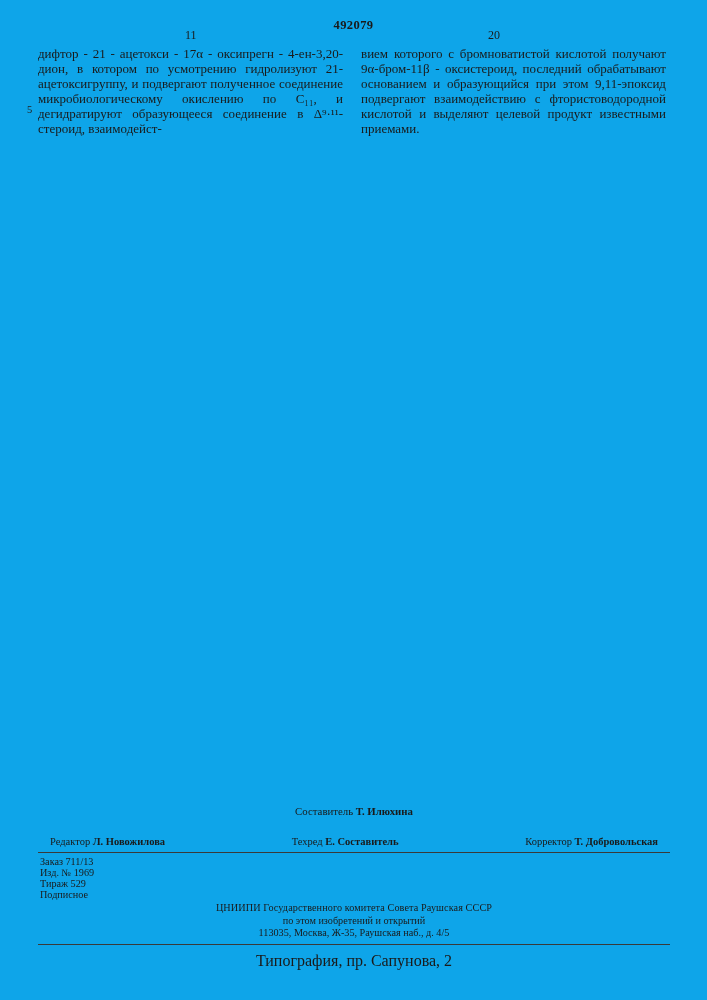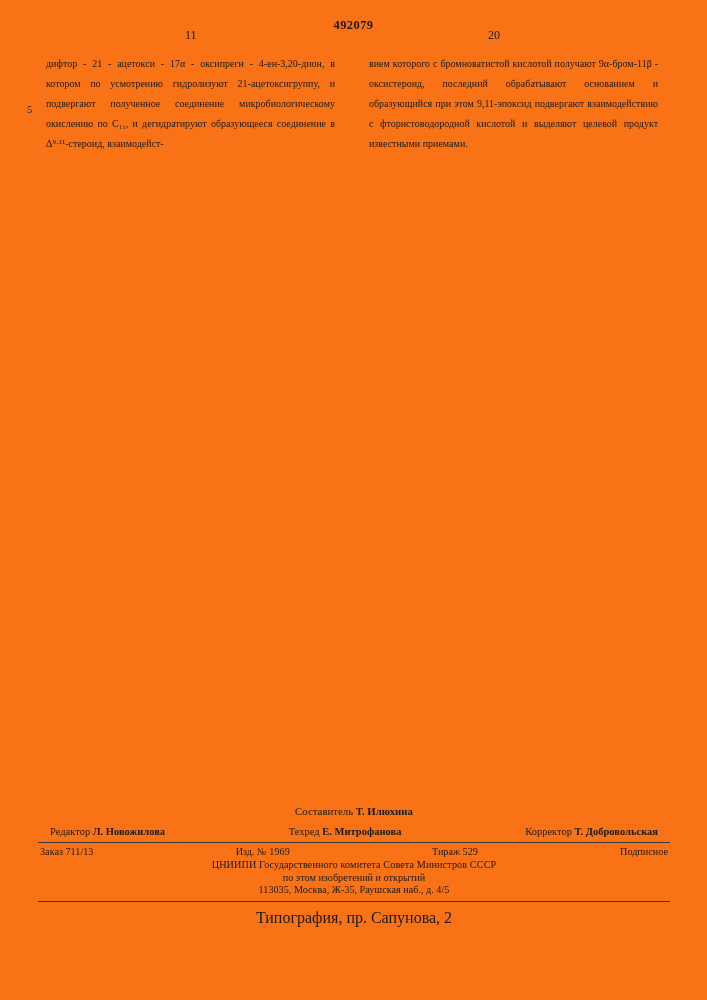--- a/index.html
+++ b/index.html
@@ -13,21 +13,21 @@
     position: relative;
     font-family: "Liberation Serif", serif;
     color: #1a1a1a;
     overflow: hidden;
   }
   .page {
     position: absolute;
     left: 0; top: 0;
     width: 707px;
     height: 1000px;
-    background: #f97316;
+    background: #0ea5e9;
   }
 
   
   .doc-number {
     position: absolute;
     top: 18px;
     left: 0;
     width: 707px;
     text-align: center;
     font-size: 12.5px;
@@ -55,23 +55,23 @@
     left: 38px;
     width: 632px;
     display: flex;
     gap: 18px;
   }
   .col {
     width: 305px;
     position: relative;
   }
   .col p {
-    margin: 8px;
-    font-size: 10px;
-    line-height: 20px;
+    margin: 0;
+    font-size: 13px;
+    line-height: 15px;
     text-align: justify;
     text-justify: inter-word;
     hyphens: manual;
   }
   .line-marker {
     position: absolute;
     left: -11px;
     font-size: 10.5px;
     color: #222;
   }
@@ -80,21 +80,21 @@
   
   .imprint {
     position: absolute;
     left: 38px;
     top: 805px;
     width: 632px;
     font-size: 10.5px;
   }
   .compiler {
     text-align: center;
-    margin-bottom: 9px;
+    margin-bottom: 19px;
     font-size: 10.8px;
   }
   .compiler b { font-weight: bold; }
 
   .credits {
     display: flex;
     justify-content: space-between;
     padding: 0 12px 5px 12px;
     font-size: 10.5px;
   }
@@ -104,20 +104,21 @@
     border: 0;
     border-top: 1px solid #3a3a3a;
     margin: 0;
   }
 
   .order-row {
     display: flex;
     justify-content: space-between;
     padding: 3px 2px 2px 2px;
     font-size: 10.2px;
+    flex-direction: column;
   }
   .org-lines {
     text-align: center;
     font-size: 10.2px;
     line-height: 12.6px;
     padding-bottom: 4px;
   }
   .org-lines .l1 { letter-spacing: 0.1px; }
   .printer {
     text-align: center;
@@ -154,39 +155,39 @@
       <b>Т. Илюхина</b>
     </div>
 
     <div class="credits">
       <span>
         <span>Редактор</span>
         <b>Л. Новожилова</b>
       </span>
       <span>
         <span>Техред</span>
-        <b>Е. Митрофанова</b>
+        <b>Е. Составитель</b>
       </span>
       <span>
         <span>Корректор</span>
         <b>Т. Добровольская</b>
       </span>
     </div>
 
     <hr class="rule">
 
     <div class="order-row">
       <span>Заказ 711/13</span>
       <span>Изд. № 1969</span>
       <span>Тираж 529</span>
       <span>Подписное</span>
     </div>
 
     <div class="org-lines">
-      <div class="l1">ЦНИИПИ Государственного комитета Совета Министров СССР</div>
+      <div class="l1">ЦНИИПИ Государственного комитета Совета Раушская СССР</div>
       <div>по этом изобретений и открытий</div>
       <div>113035, Москва, Ж-35, Раушская наб., д. 4/5</div>
     </div>
 
     <hr class="rule">
 
     <div class="printer">Типография, пр. Сапунова, 2</div>
 
   </div>
 

